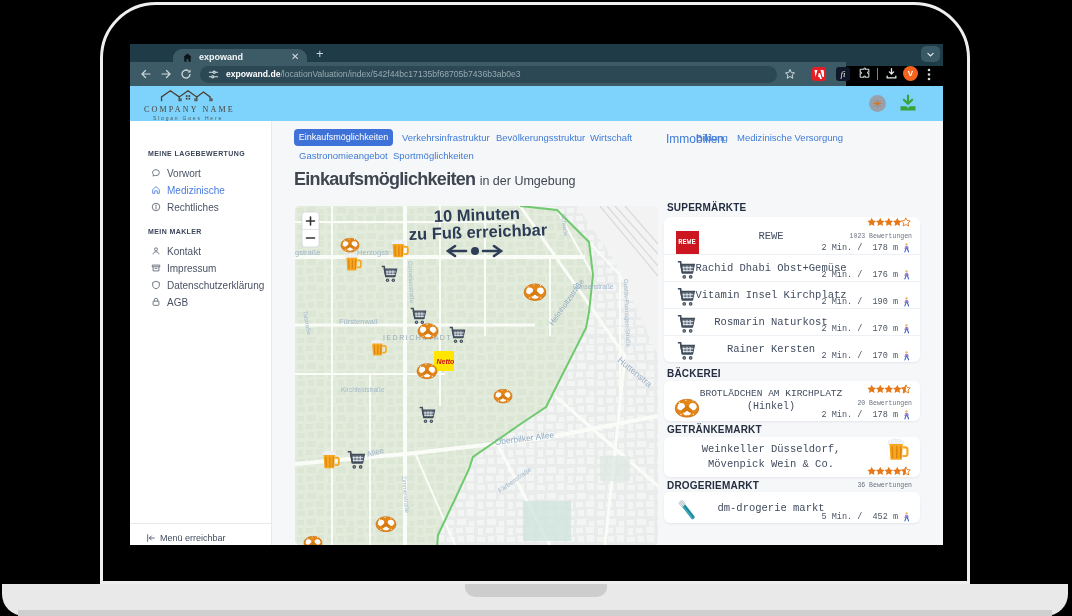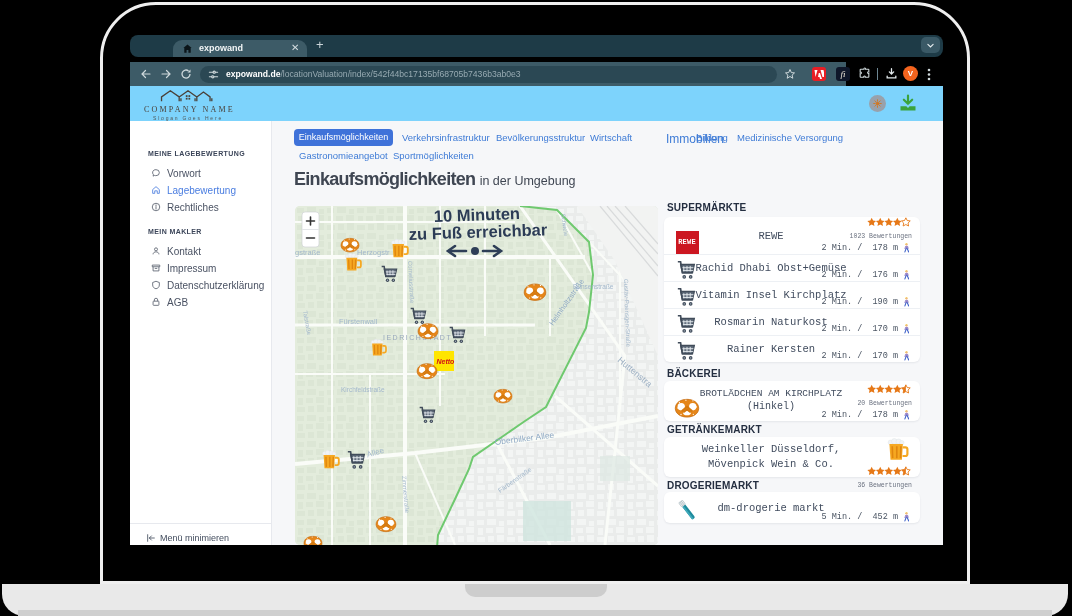--- a/index.html
+++ b/index.html
@@ -9,21 +9,21 @@
 </style>
 </head>
 <body>
 
 <div class="abs" style="left:100px;top:2px;width:870px;height:582px;border:3px solid #efefef;border-radius:56px 56px 0 0;"></div>
 
 <div class="abs" style="left:2px;top:584px;width:1066px;height:32px;background:#e9e9e9;border-radius:0 0 22px 22px;"></div>
 <div class="abs" style="left:18px;top:610px;width:1034px;height:6px;background:#cfcfcf;"></div>
 <div class="abs" style="left:465px;top:584px;width:142px;height:13px;background:#cdcdcd;border-radius:0 0 10px 10px;"></div>
 
-<div class="abs" style="left:130px;top:35px;width:813px;height:22px;background:#1e3b47;border-radius:8px;">
+<div class="abs" style="left:130px;top:44px;width:813px;height:22px;background:#1e3b47;">
   <div class="abs" style="left:43px;top:5px;width:134px;height:17px;background:#3d5b67;border-radius:9px 9px 0 0;">
     <svg class="abs" style="left:9px;top:3px;" width="11" height="11" viewBox="0 0 24 24">
         <path fill="#0b1418" d="M12 3l9 8h-2v10h-5v-6h-4v6H5V11H3z"></path>
       </svg>
     <div class="abs" style="left:26px;top:3px;font-size:9px;font-weight:bold;color:#f2f5f6;">expowand</div>
     <div class="abs" style="left:118px;top:2px;font-size:10px;color:#d5dde0;">✕</div>
   </div>
   <div class="abs" style="left:186px;top:2px;font-size:13px;color:#cbd5d9;">+</div>
   <div class="abs" style="left:791px;top:2px;width:19px;height:16px;background:#3a5966;border-radius:5px;">
     <svg class="abs" style="left:5px;top:4px" width="9" height="9" viewBox="0 0 24 24">
@@ -124,21 +124,21 @@
   <div class="abs" style="left:0;top:402px;width:141px;border-top:1px solid #e7e9ee;"></div>
 </div>
 
 <svg class="abs" style="left:151px;top:168px" width="10" height="10" viewBox="0 0 24 24">
     <path fill="none" stroke="#59606e" stroke-width="2" d="M12 4a8 7.2 0 0 1 0 14.4 9 9 0 0 1-3.2-.6L5 19.5l.9-3.3A7.2 7.2 0 0 1 12 4z"></path>
   </svg>
 <div class="abs" style="left:167px;top:168px;font-size:10px;color:#4a5263;">Vorwort</div>
 <svg class="abs" style="left:151px;top:185px" width="10" height="10" viewBox="0 0 24 24">
     <path fill="none" stroke="#4a7de0" stroke-width="2" d="M4 11l8-7 8 7v9h-5v-6h-6v6H4z"></path>
   </svg>
-<div class="abs" style="left:167px;top:185px;font-size:10px;color:#4a7de0;">Lagebewertung</div>
+<div class="abs" style="left:167px;top:185px;font-size:10px;color:#4a7de0;">Medizinische</div>
 <svg class="abs" style="left:151px;top:202px" width="10" height="10" viewBox="0 0 24 24">
     <g fill="none" stroke="#59606e" stroke-width="2">
       <circle cx="12" cy="12" r="9"></circle>
       <path d="M12 11v6" stroke-linecap="round"></path>
     </g>
     <circle cx="12" cy="7.5" r="1.5" fill="#59606e"></circle>
   </svg>
 <div class="abs" style="left:167px;top:202px;font-size:10px;color:#4a5263;">Rechtliches</div>
 
 <svg class="abs" style="left:151px;top:246px" width="10" height="10" viewBox="0 0 24 24">
@@ -165,21 +165,21 @@
       <path d="M8 10V7a4 4 0 0 1 8 0v3"></path>
     </g>
   </svg>
 <div class="abs" style="left:167px;top:297px;font-size:10px;color:#4a5263;">AGB</div>
 
 <svg class="abs" style="left:146px;top:533px" width="10" height="10" viewBox="0 0 24 24">
     <g fill="none" stroke="#434d5e" stroke-width="2" stroke-linecap="round">
       <path d="M4 4v16M20 12H8m5-5l-5 5 5 5"></path>
     </g>
   </svg>
-<div class="abs" style="left:160px;top:533px;font-size:9px;color:#434d5e;">Menü minimieren</div>
+<div class="abs" style="left:160px;top:533px;font-size:9px;color:#434d5e;">Menü erreichbar</div>
 
 <div class="abs" style="left:272px;top:121px;width:671px;height:424px;background:#f6f7f9;"></div>
 
 <div class="abs" style="left:294px;top:129px;width:99px;height:17px;background:#3f72d9;border-radius:4px;color:#fff;font-size:9px;line-height:17px;text-align:center;">Einkaufsmöglichkeiten</div>
 <div class="abs" style="left:402px;top:132px;font-size:9.5px;color:#3e7bd6;">Verkehrsinfrastruktur</div>
 <div class="abs" style="left:496px;top:132px;font-size:9.5px;color:#3e7bd6;">Bevölkerungsstruktur</div>
 <div class="abs" style="left:590px;top:132px;font-size:9.5px;color:#3e7bd6;">Wirtschaft</div>
 <div class="abs" style="left:642px;top:132px;font-size:12px;color:#3e7bd6;margin-left:24px;">Immobilien</div>
 <div class="abs" style="left:696px;top:132px;font-size:9.5px;color:#3e7bd6;">Bildung</div>
 <div class="abs" style="left:737px;top:132px;font-size:9.5px;color:#3e7bd6;">Medizinische Versorgung</div>

